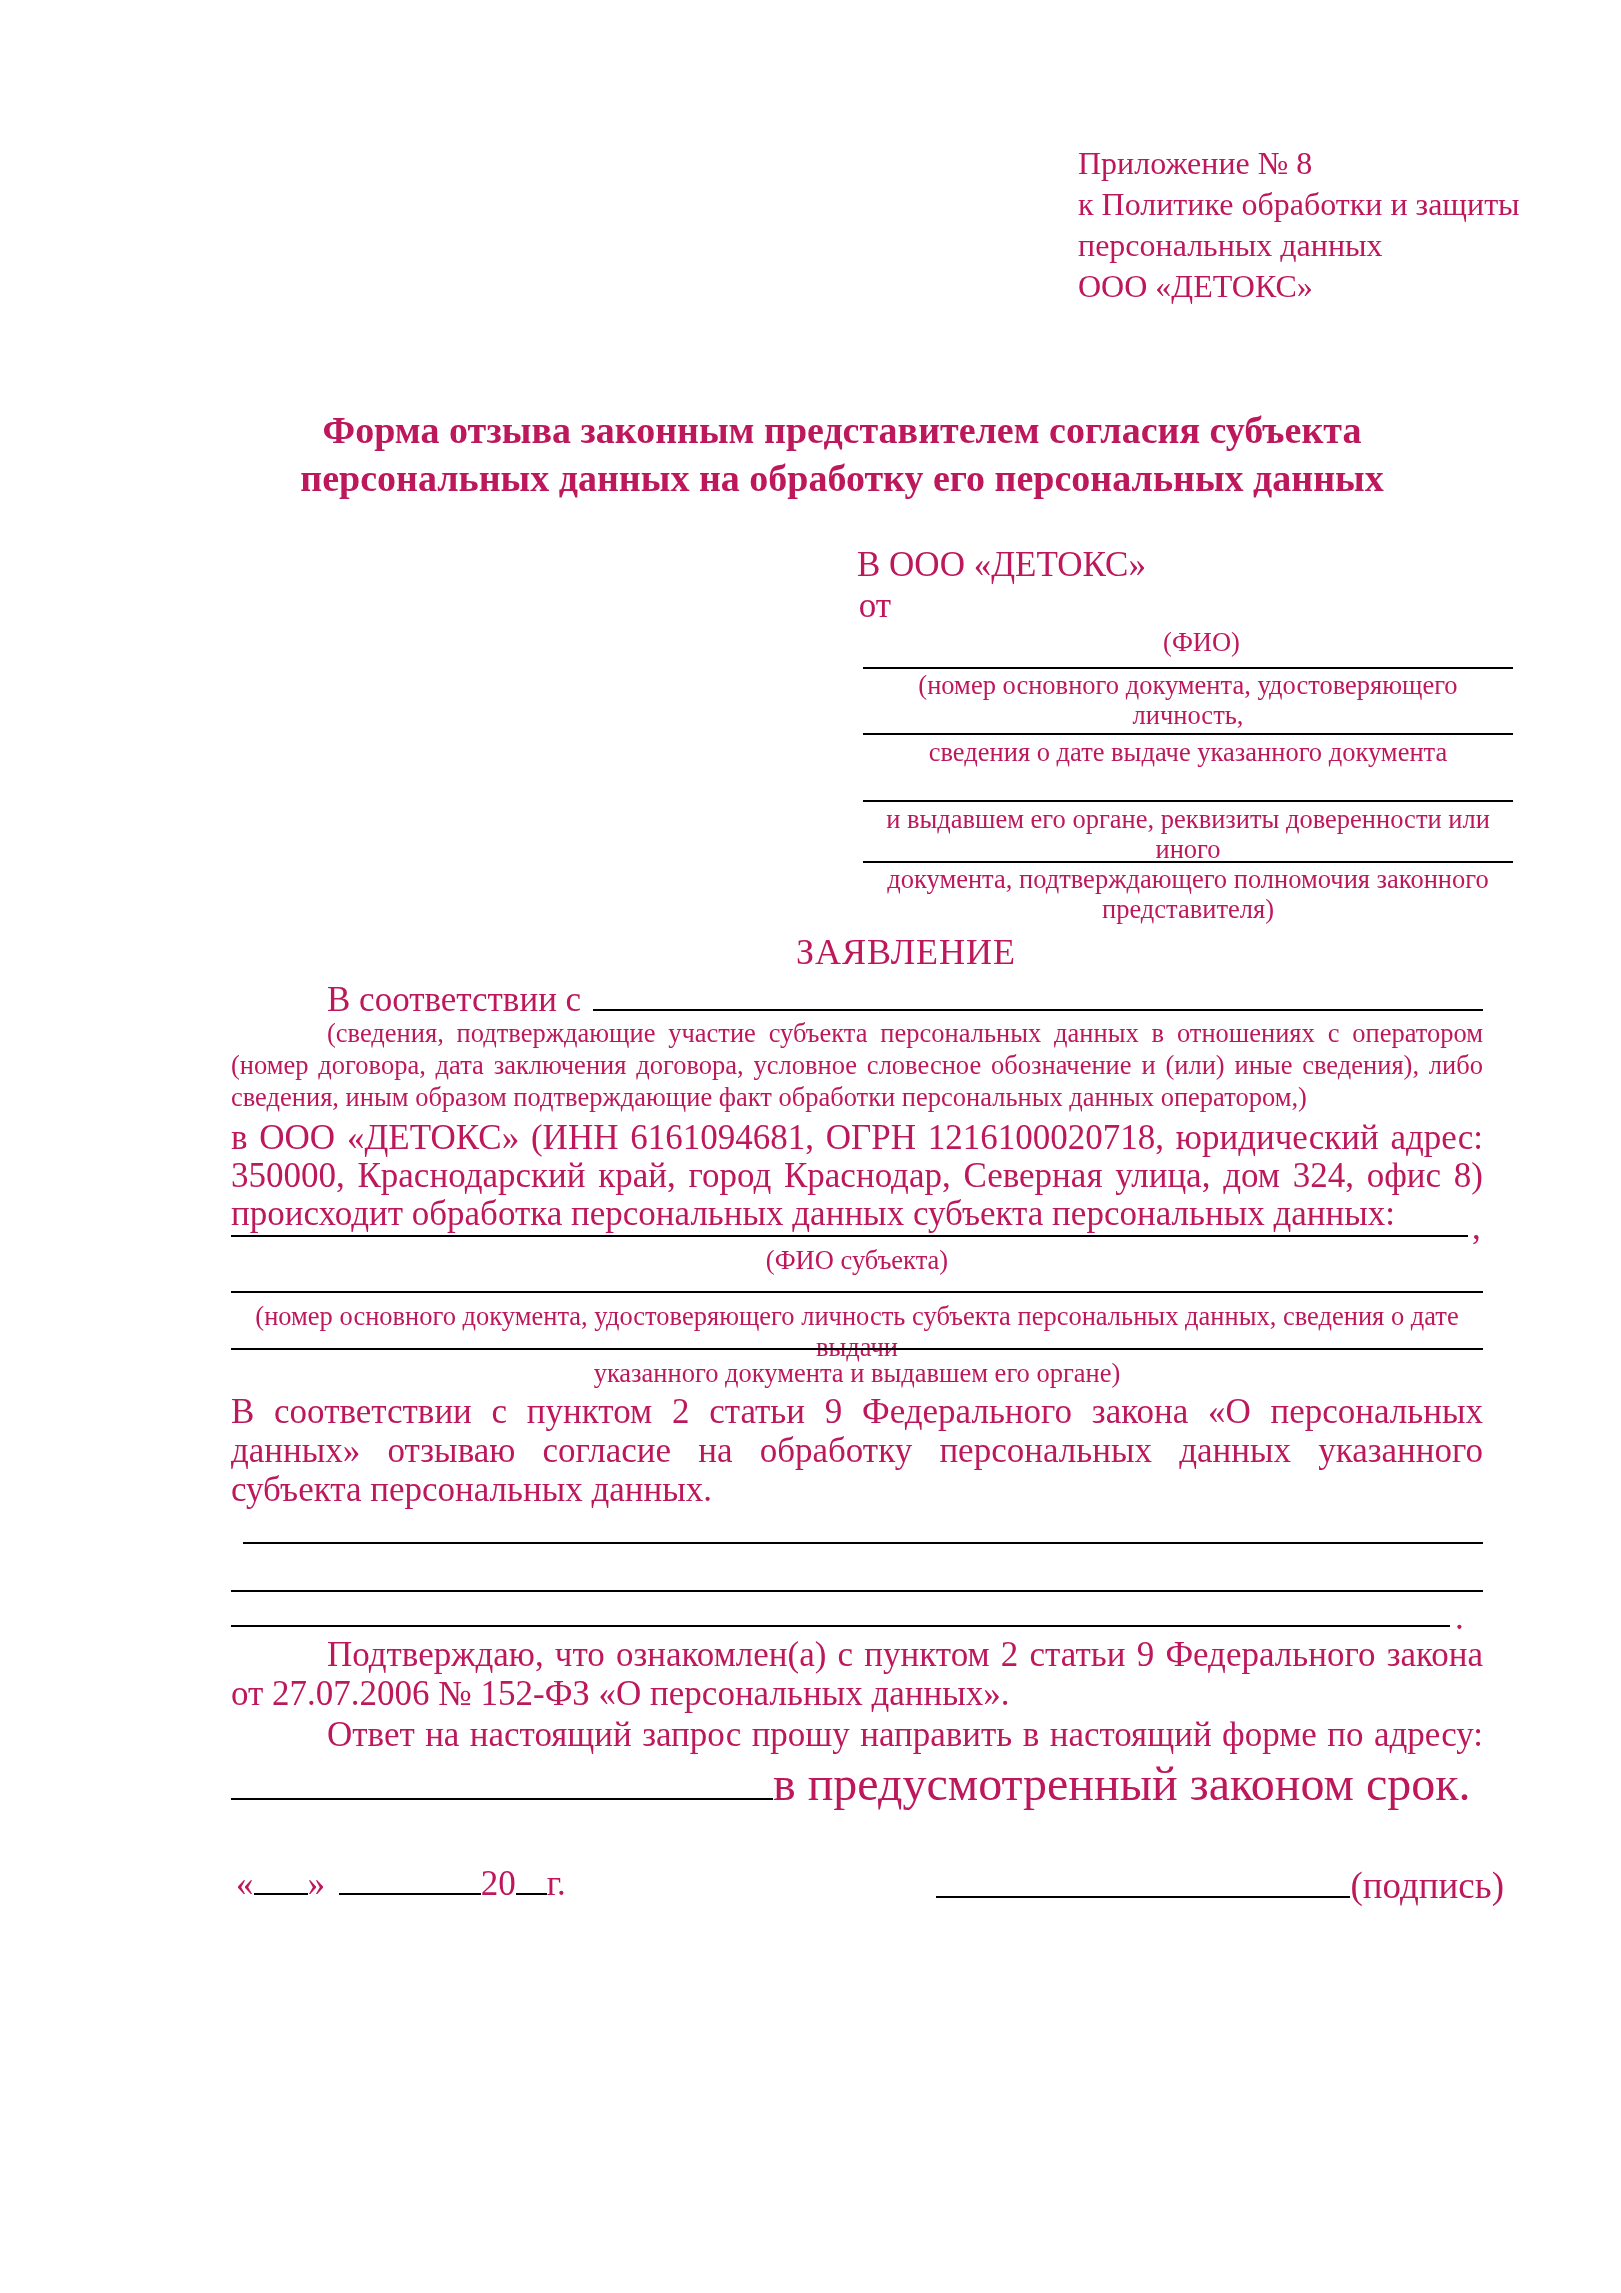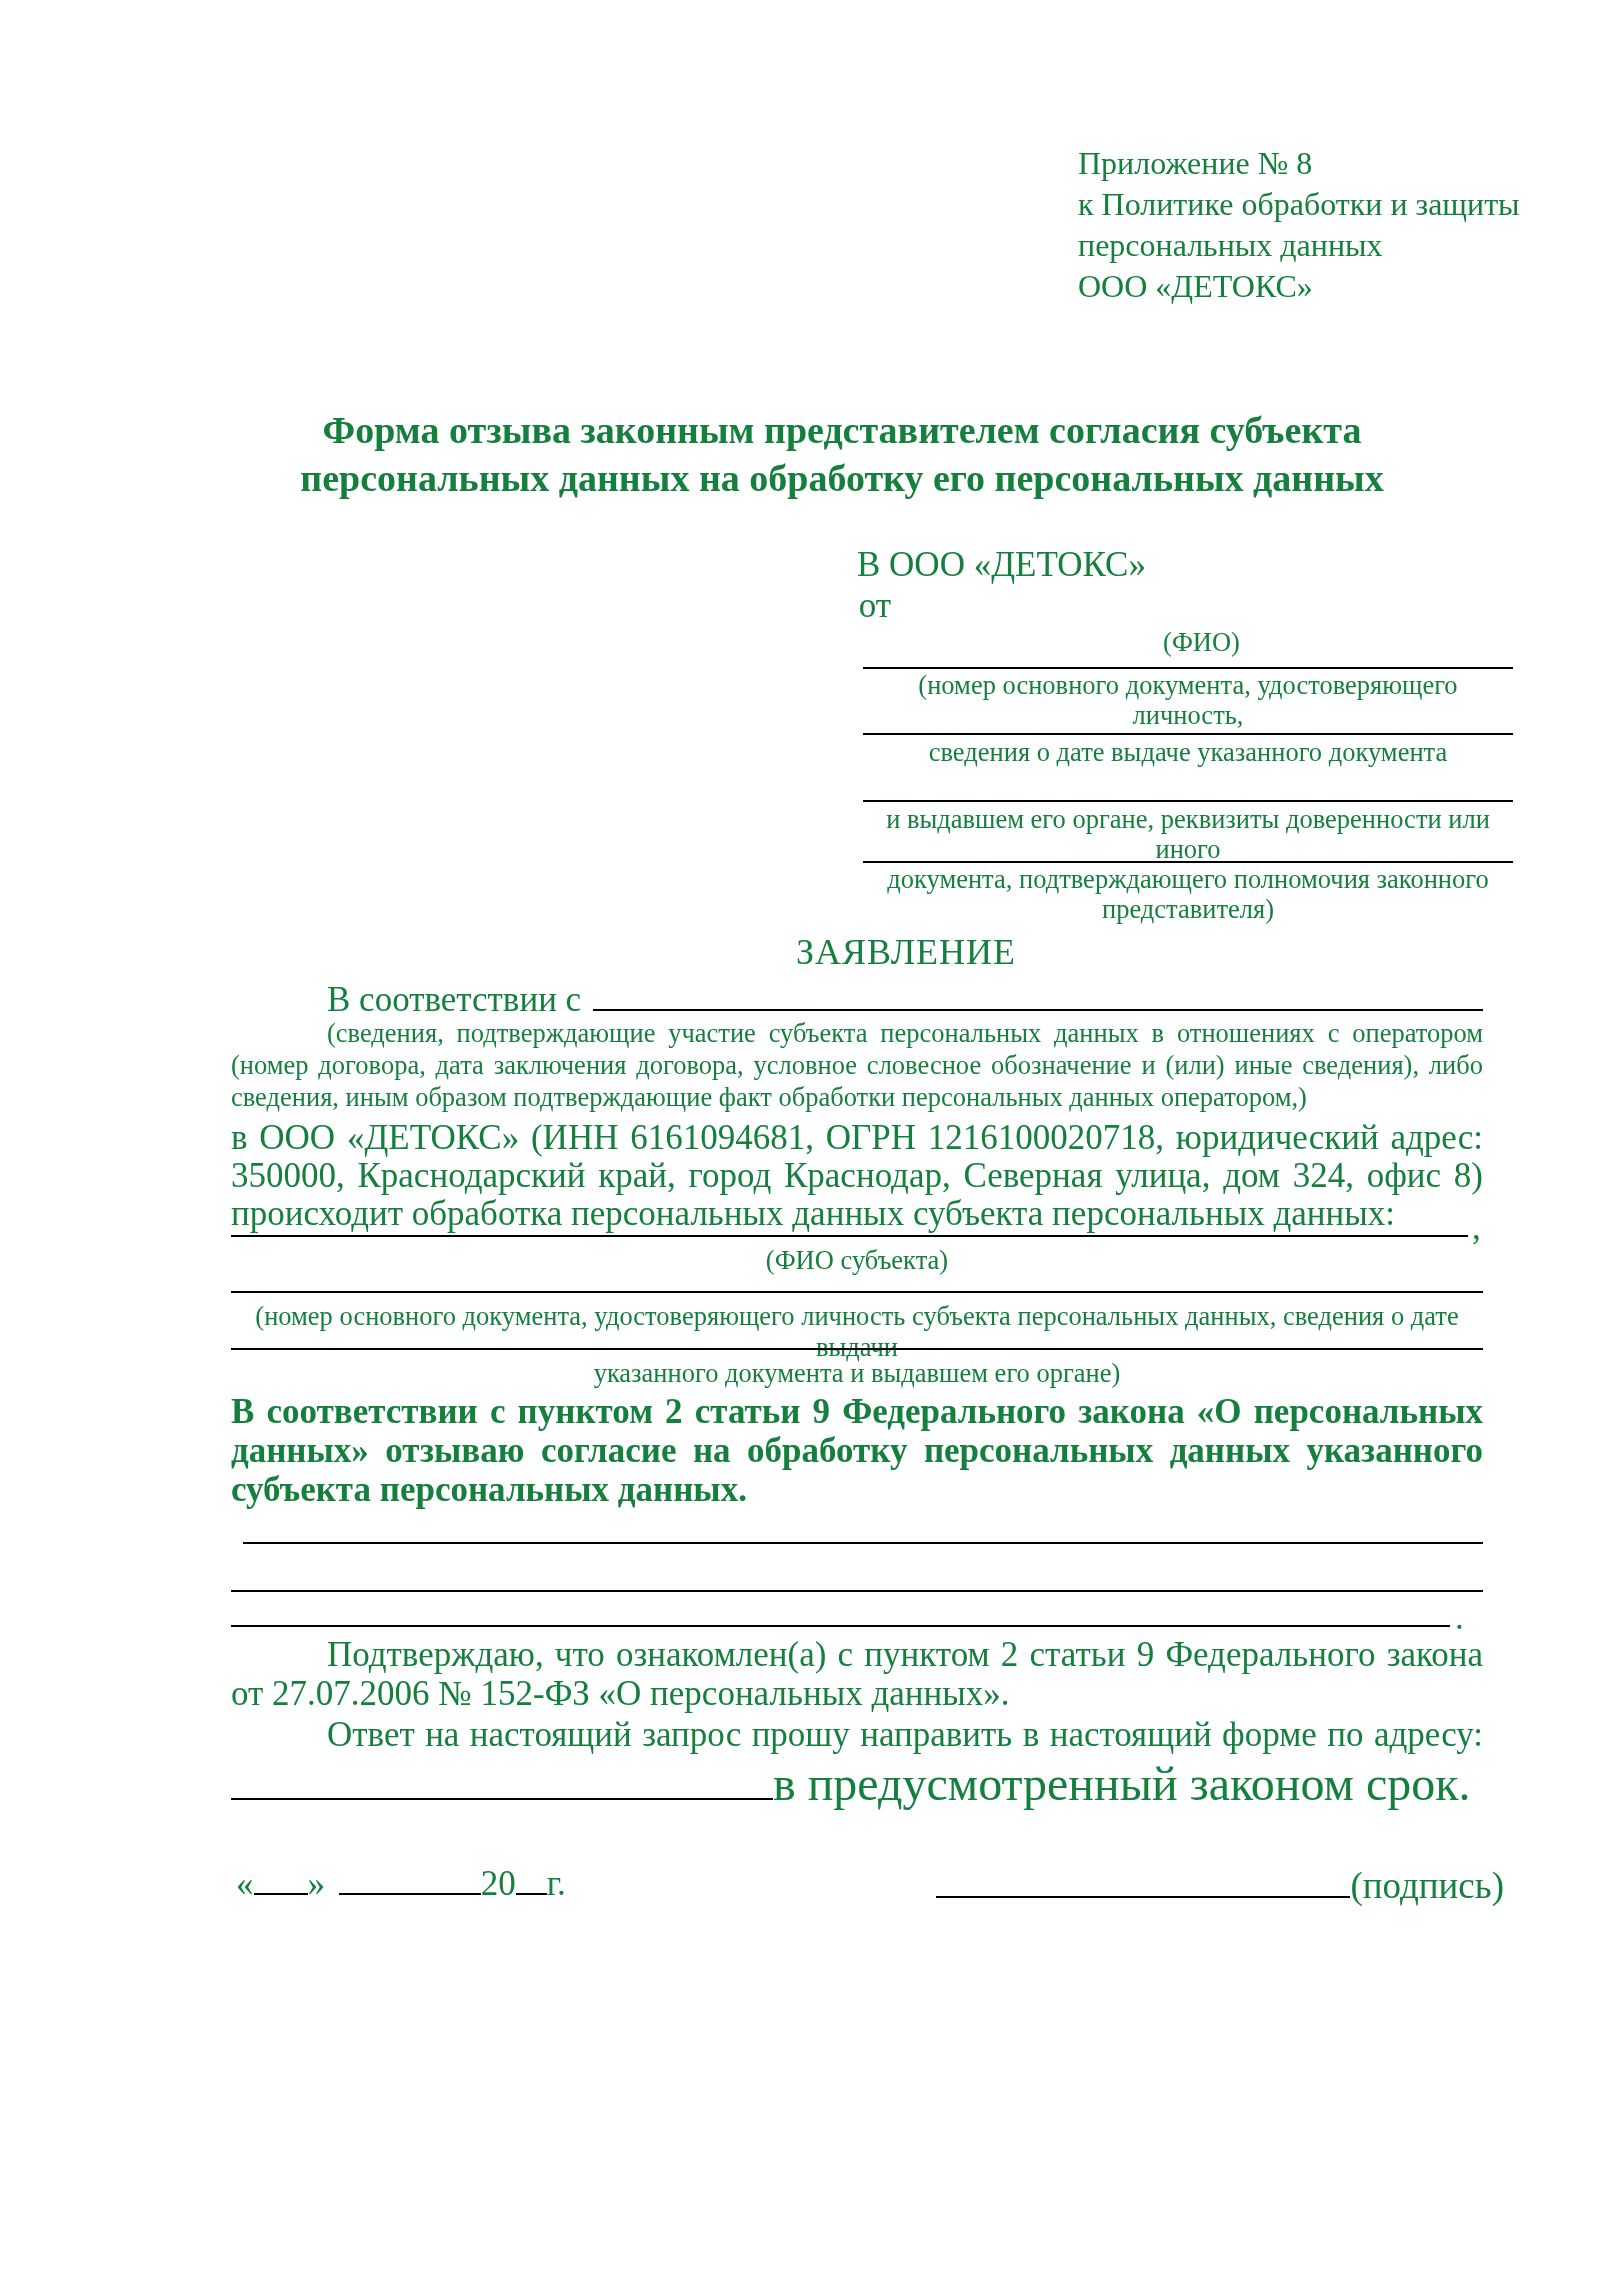--- a/index.html
+++ b/index.html
@@ -1,21 +1,21 @@
 <!DOCTYPE html>
 <html><head>
 <meta charset="utf-8">
 <style>
   html,body{margin:0;padding:0;background:#888;}
   .page{
     position:relative;
     width:1621px;height:2294px;
     margin:0 auto;
     background:#ffffff;
-    color:#15803d;
+    color:#be185d;
     font-family:"Liberation Serif","DejaVu Serif",serif;
     overflow:hidden;
   }
   .abs{position:absolute;}
   
   #hdr{left:1078px;top:143px;font-size:32px;line-height:41px;}
   
   #title{left:231px;top:406px;width:1222px;text-align:center;font-weight:bold;font-size:38px;line-height:48px;}
   
   #a-to{left:857px;top:545px;font-size:35px;}
@@ -34,21 +34,21 @@
   #note{left:231px;top:1017px;width:1252px;font-size:26.5px;line-height:32px;text-align:justify;text-indent:96px;}
   #oper{left:231px;top:1119px;width:1252px;font-size:35px;line-height:38px;text-align:justify;}
   .hline{left:231px;width:1252px;height:0;border-top:2.9px solid #000;}
   #line-comma{top:1235px;width:1237px;}
   #comma{left:1472px;top:1208px;font-size:35px;}
   #cap-fio-sub{left:231px;top:1245px;width:1252px;text-align:center;font-size:26.5px;}
   #line-doc1{top:1291px;}
   #cap-doc1{left:231px;top:1301px;width:1252px;text-align:center;font-size:26.5px;}
   #line-doc2{top:1348px;}
   #cap-doc2{left:231px;top:1358px;width:1252px;text-align:center;font-size:26.5px;}
-  #withdraw{left:231px;top:1392px;width:1252px;font-size:35px;line-height:39px;text-align:justify;font-weight:bold;}
+  #withdraw{left:231px;top:1392px;width:1252px;font-size:35px;line-height:39px;text-align:justify;}
   #reason{left:231px;top:1513px;width:1252px;display:flex;align-items:baseline;font-size:35px;}
   #reason .lbl{padding-left:96px;white-space:nowrap;}
   #blank-full{top:1590px;}
   #blank-dot{top:1625px;width:1219px;}
   #dot{left:1455px;top:1598px;font-size:35px;}
   #confirm{left:231px;top:1635px;width:1252px;font-size:35px;line-height:39px;text-align:justify;text-indent:96px;}
   #reply1{left:231px;top:1715px;width:1252px;font-size:35px;line-height:39px;text-align:justify;text-align-last:justify;text-indent:96px;}
   #reply2{left:231px;top:1756px;width:1252px;font-size:48px;}
   #reply2 .ufill{display:inline-block;width:542px;height:27.4px;border-bottom:2.9px solid #000;}
   #dateg{left:236px;top:1864px;font-size:35px;white-space:nowrap;}

